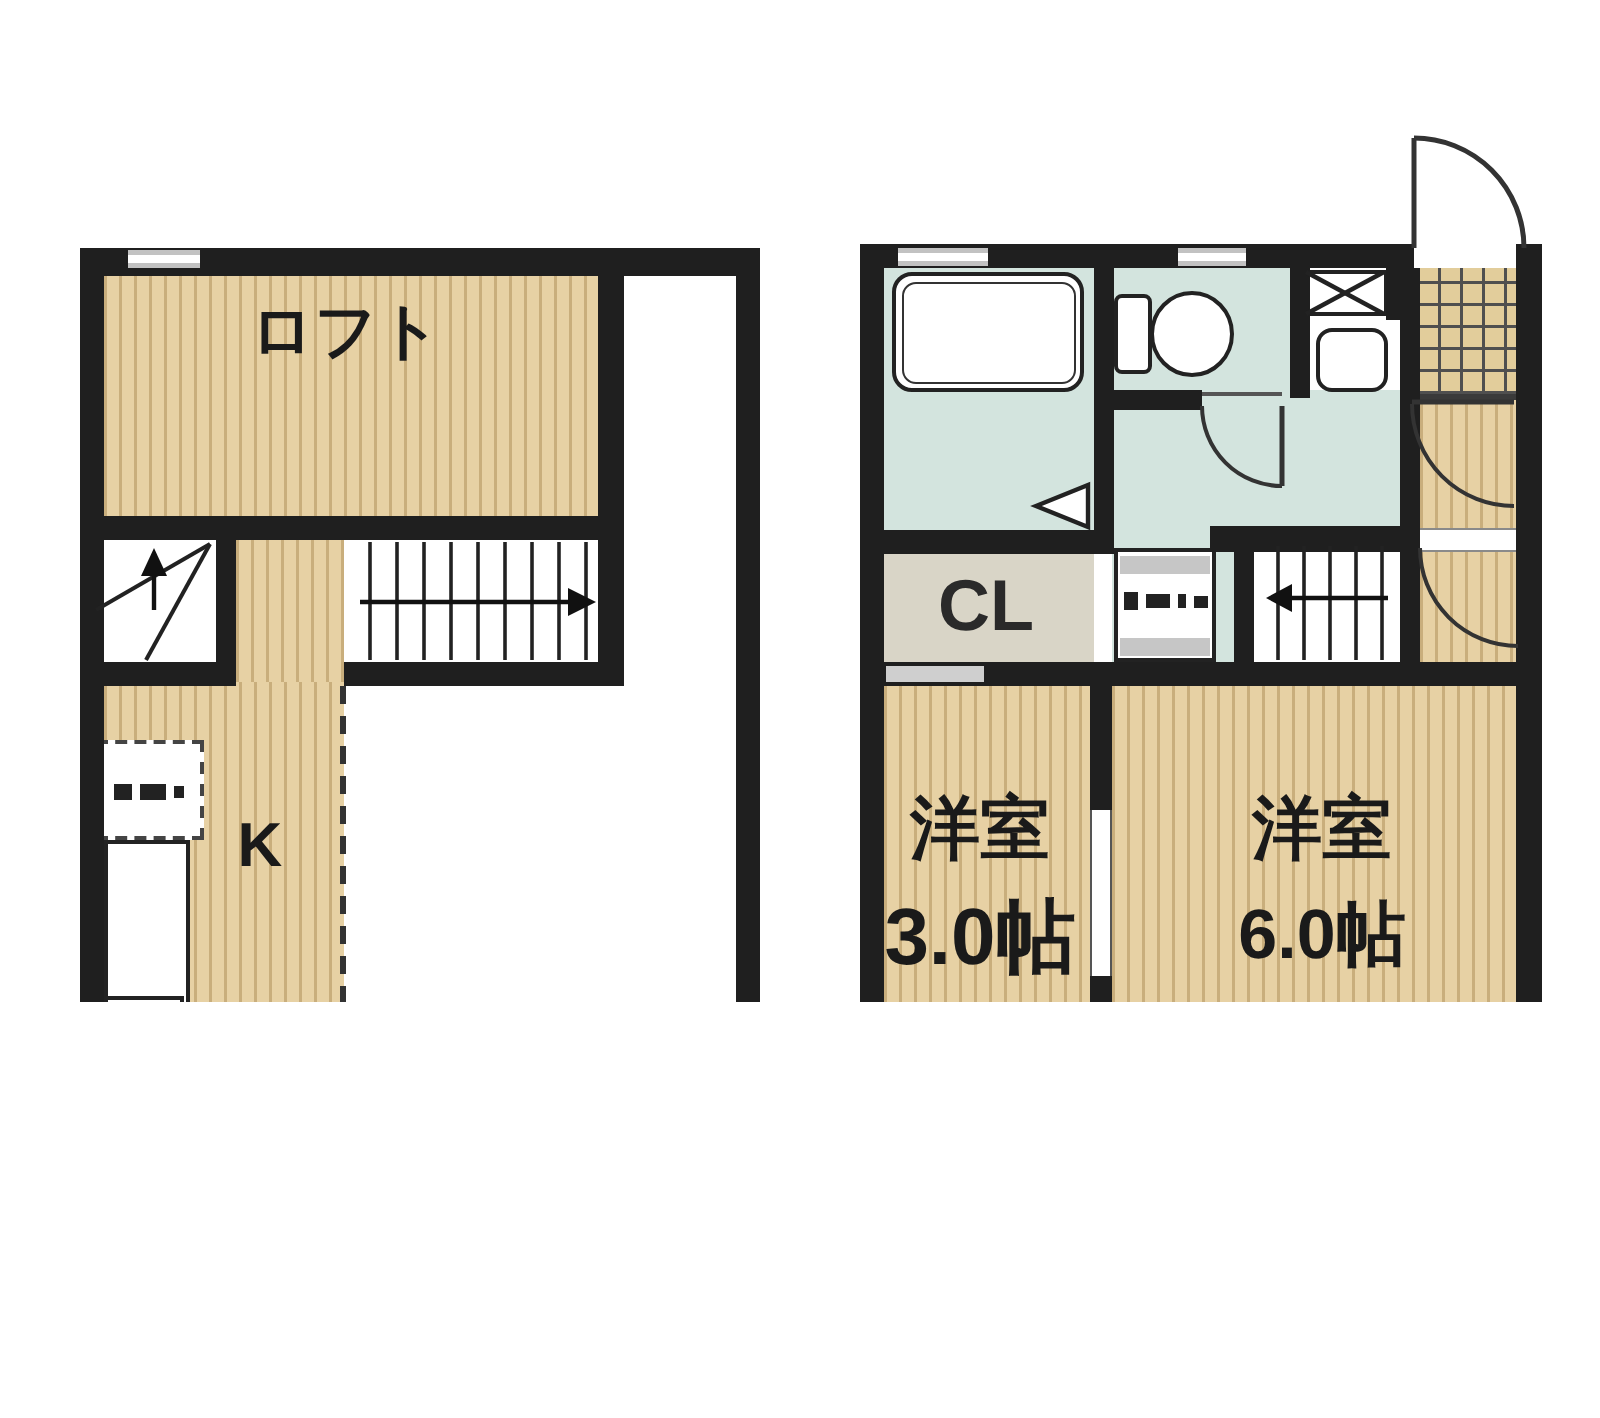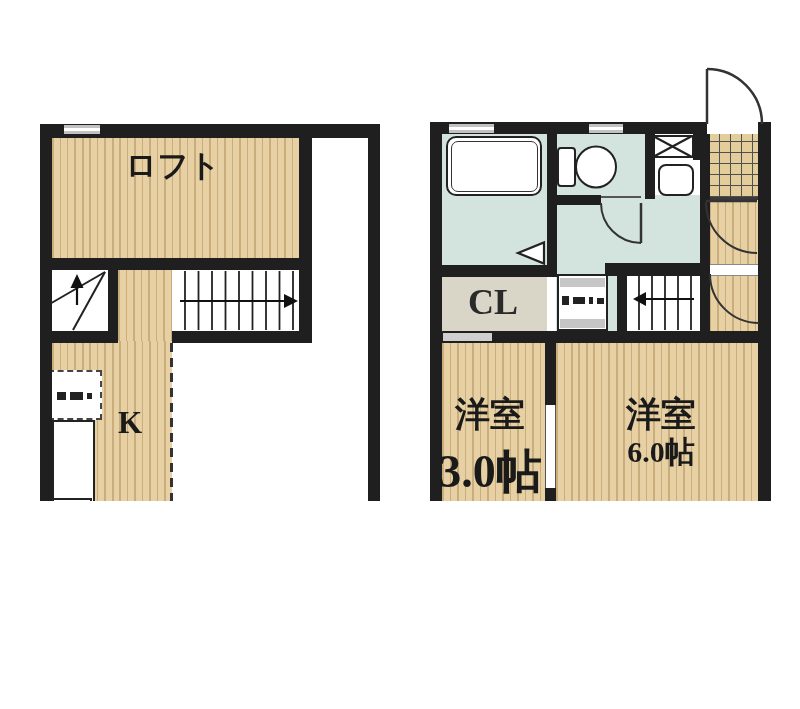--- a/index.html
+++ b/index.html
@@ -1,18 +1,18 @@
 <!DOCTYPE html>
 <html><head>
 <meta charset="utf-8">
 <style>
   html,body{margin:0;padding:0;background:#ffffff;}
   .canvas{
     position:relative;width:800px;height:501px;background:#ffffff;overflow:hidden;
-    font-family:Liberation Serif, serif;
+    font-family:Liberation Sans, sans-serif;
   }
   .abs{position:absolute;}
   .wood{background:repeating-linear-gradient(90deg,#c9ae7c 0 1.5px,rgba(0,0,0,0) 1.5px 7.5px),#e7d1a4;}
   .tile{background:repeating-linear-gradient(90deg,#4f4f4f 0 1.5px,rgba(0,0,0,0) 1.5px 11px),
                   repeating-linear-gradient(0deg,#4f4f4f 0 1.5px,rgba(0,0,0,0) 1.5px 11px),#e2cd9b;
         border-bottom:3px solid #3a3a3a;box-sizing:border-box;}
   .wet{background:#d3e4de;}
   .cl{background:#d9d5c7;}
   .wall{background:#1f1f1f;}
   .win{background:linear-gradient(#c2c2c2 30%,#ffffff 30% 70%,#c2c2c2 70%);}
@@ -197,21 +197,21 @@
     </g>
   </svg>
 
   <div class="abs label z6" style="left:93px;top:150px;width:160px;">
     <div style="font-size:31px;">ロフト</div>
   </div>
   <div class="abs label z6" style="left:113px;top:407px;width:34px;font-size:31px;">K</div>
   <div class="abs label z6" style="left:463px;top:284px;width:60px;font-size:36px;color:#2a2a2a;">CL</div>
   <div class="abs label z6" style="left:430px;top:397px;width:120px;">
     <div style="font-size:35px;">洋室</div>
-    <div style="font-size:46px;margin-top:14px;">3.0帖</div>
+    <div style="font-size:40px;margin-top:14px;">3.0帖</div>
   </div>
   <div class="abs label z6" style="left:600px;top:397px;width:122px;">
     <div style="font-size:35px;">洋室</div>
-    <div style="font-size:30px;margin-top:2px;">6.0帖</div>
+    <div style="font-size:35px;margin-top:16px;">6.0帖</div>
   </div>
   <div class="abs label z6" style="left:328px;top:628px;width:26px;font-size:23px;color:#8a8a8a;">N</div>
 
 </div>
 
 </body></html>

